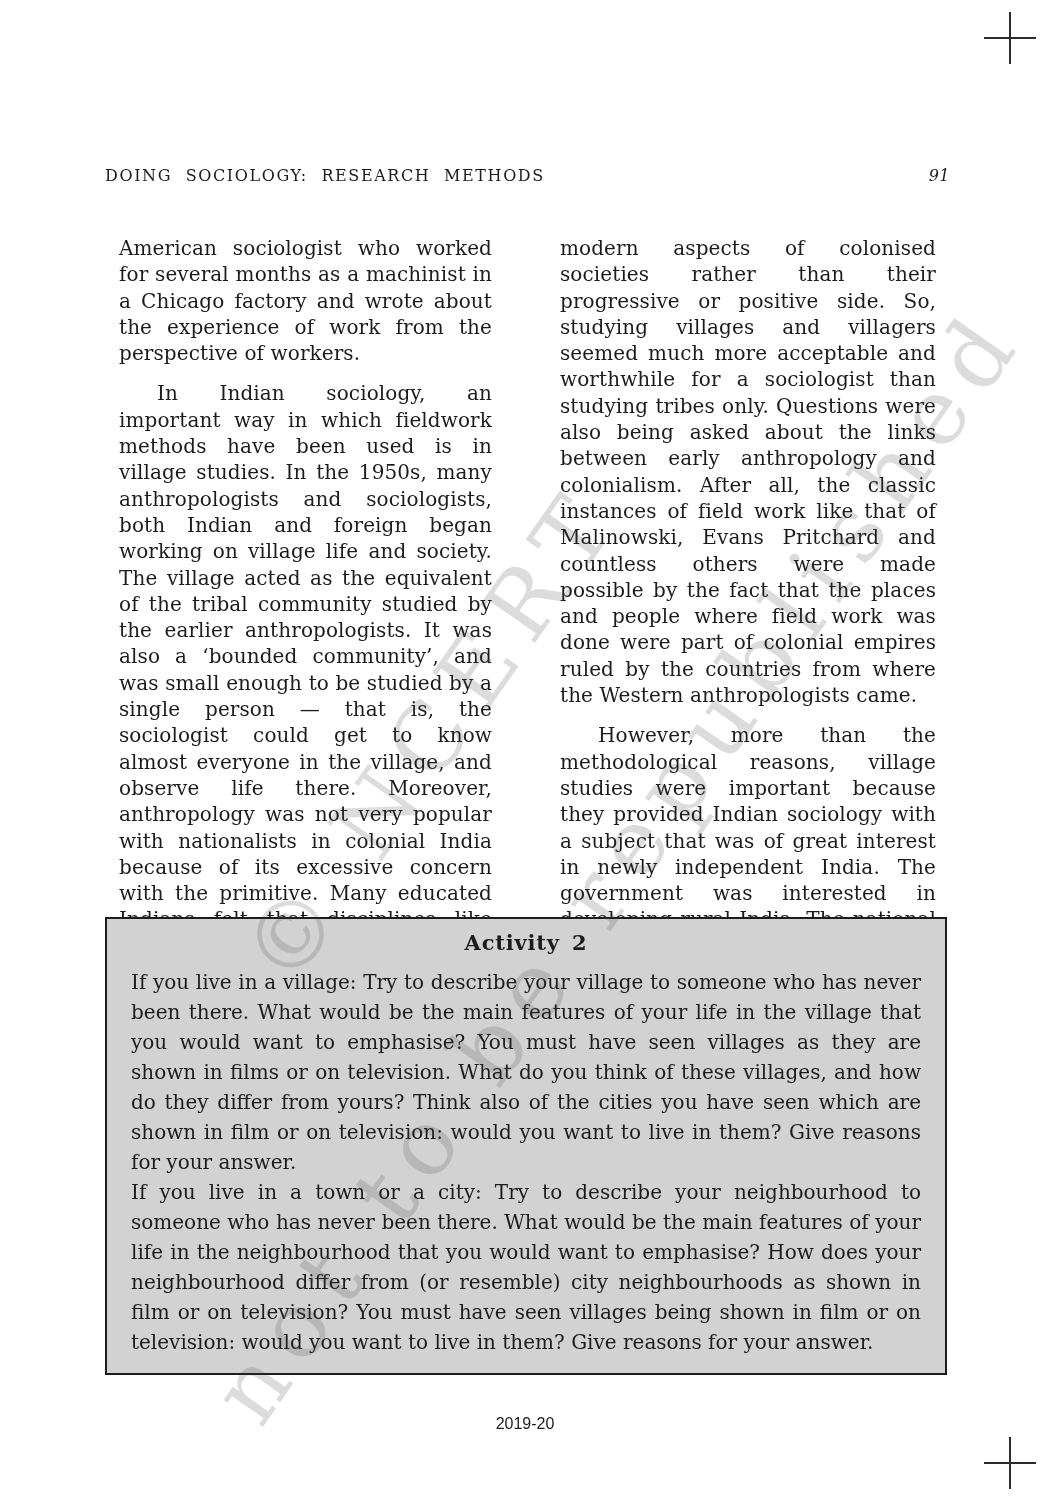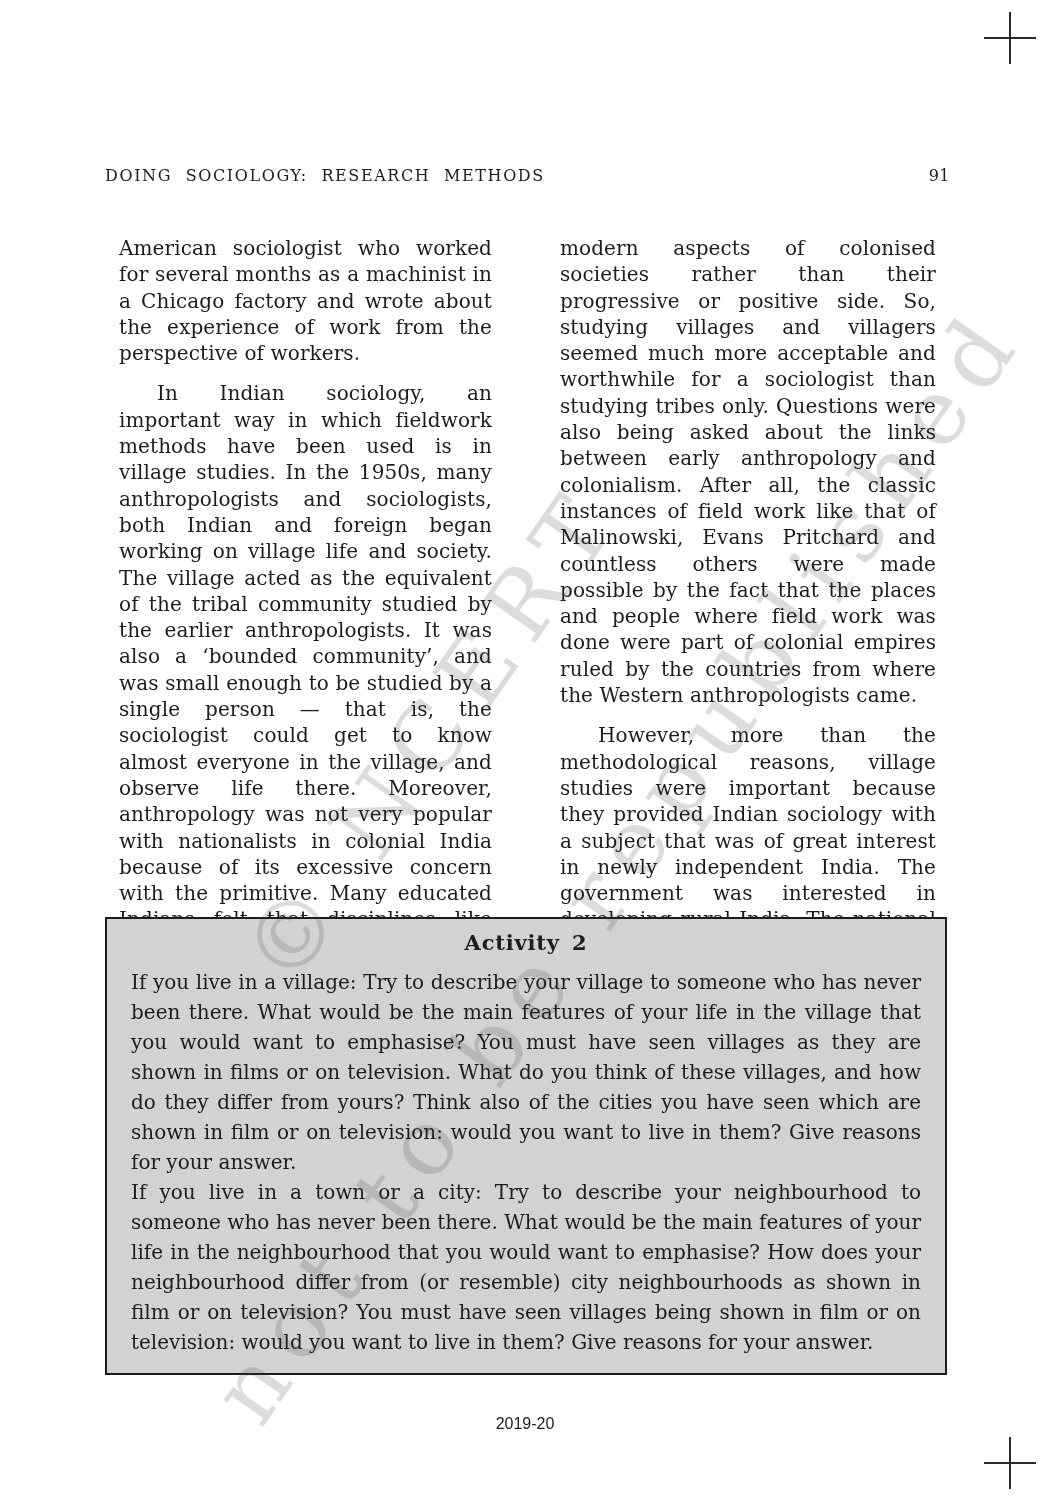--- a/index.html
+++ b/index.html
@@ -17,21 +17,21 @@
   .header {
     position: absolute;
     top: 166px; left: 105px; right: 100px;
     display: flex;
     justify-content: space-between;
     align-items: flex-start;
     font-size: 16px;
     z-index: 1;
   }
   .header-title { letter-spacing: 1.6px; word-spacing: 7px; }
-  .page-number { letter-spacing: 0.5px; }
+  .page-number { letter-spacing: 0.5px; font-style: italic; }
 
   
   .columns {
     position: absolute;
     top: 221px; left: 105px; width: 845px;
     display: flex;
     gap: 40px;
     z-index: 1;
   }
   .col {

